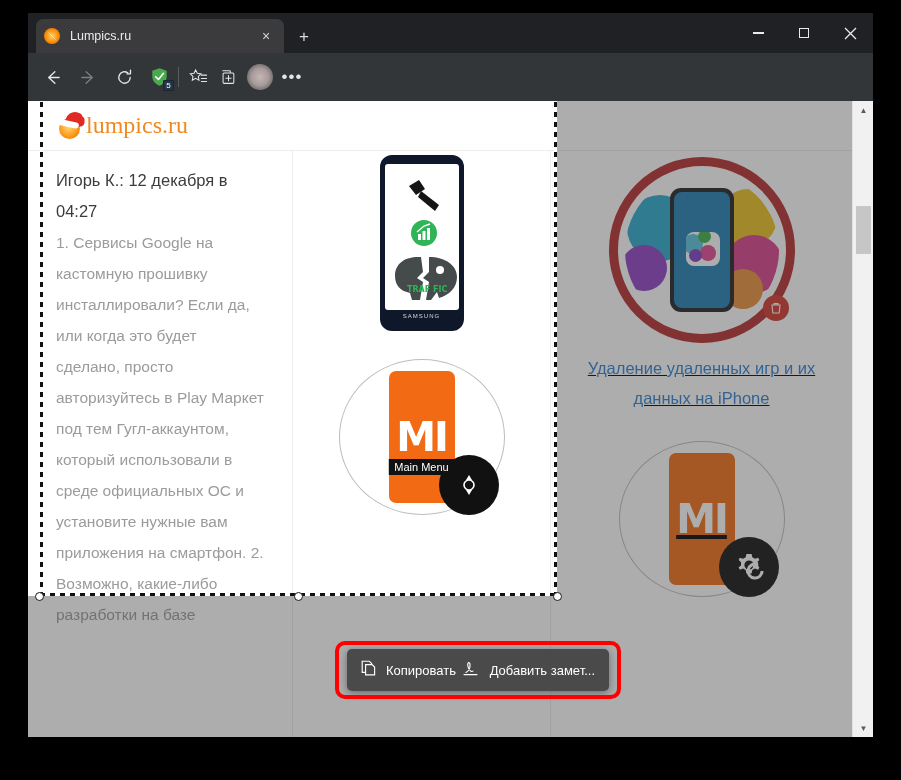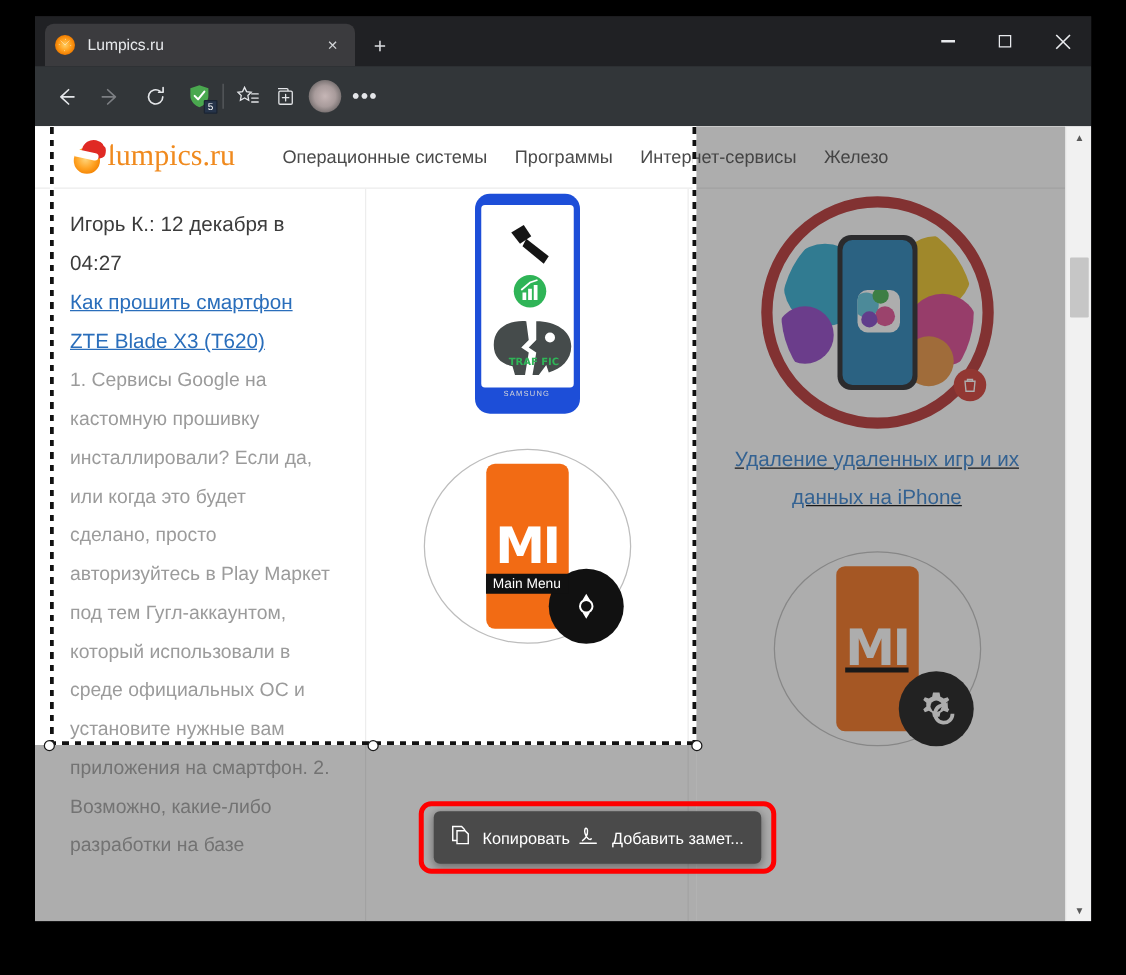--- a/index.html
+++ b/index.html
@@ -214,21 +214,21 @@
 
   .card-title {
     color: #2f7fd0; font-size: 16.5px; line-height: 30px;
     padding: 0 18px;
   }
   .thumb-wrap { display: flex; justify-content: center; margin: 16px 0 10px; }
 
   
   .phone-samsung {
     width: 84px; height: 176px; border-radius: 12px;
-    background: #1d4ed8; padding: 9px 5px 12px;
+    background: #0f172a; padding: 9px 5px 12px;
     display: flex; flex-direction: column; align-items: center;
   }
   .phone-samsung .screen {
     width: 100%; flex: 1 1 auto; background: #fff;
     border-radius: 3px; position: relative; overflow: hidden;
   }
   .phone-samsung .brand { color: #d8d8d8; font-size: 6px; letter-spacing: 1px; margin-top: 3px; }
   .hammer {
     position: absolute; left: 16px; top: 14px;
     width: 46px; height: 34px;
@@ -454,21 +454,20 @@
     </div>
   </div>
 
   <div id="viewport">
 
     <div id="page-body">
 
       <div class="col" id="col-left">
         <div class="cut-line">наполнилась на видео!</div>
         <div class="meta">Игорь К.: 12 декабря в 04:27</div>
-        <a class="postlink">Как прошить смартфон ZTE Blade X3 (Т620)</a>
         <div class="body-text">1. Сервисы Google на кастомную прошивку инсталлировали? Если да, или когда это будет сделано, просто авторизуйтесь в Play Маркет под тем Гугл-аккаунтом, который использовали в среде официальных ОС и установите нужные вам приложения на смартфон. 2. Возможно, какие-либо разработки на базе</div>
       </div>
 
       <div class="col" id="col-mid">
         <div class="card-title" style="padding-top:8px">Instagram после публикации</div>
 
         <div class="thumb-wrap">
           <div class="phone-samsung">
             <div class="screen">
               <svg class="hammer" viewBox="0 0 46 34">
@@ -563,26 +562,20 @@
 
     <div id="site-header">
       <div id="site-logo">
         <span id="logo-mark">
           <span class="orange"></span>
           <span class="hat"></span>
           <span class="brim"></span>
         </span>
         <span id="logo-text">lumpics.ru</span>
       </div>
-      <nav id="site-nav">
-        <span class="nav-item">Операционные системы</span>
-        <span class="nav-item">Программы</span>
-        <span class="nav-item">Интернет-сервисы</span>
-        <span class="nav-item">Железо</span>
-      </nav>
     </div>
 
     <div class="dim" id="dim-right"></div>
     <div class="dim" id="dim-bottom"></div>
 
     <div id="selection">
 
       <div class="edge h" id="sel-bottom"></div>
       <div class="edge v" id="sel-left"></div>
       <div class="edge v" id="sel-right"></div>

